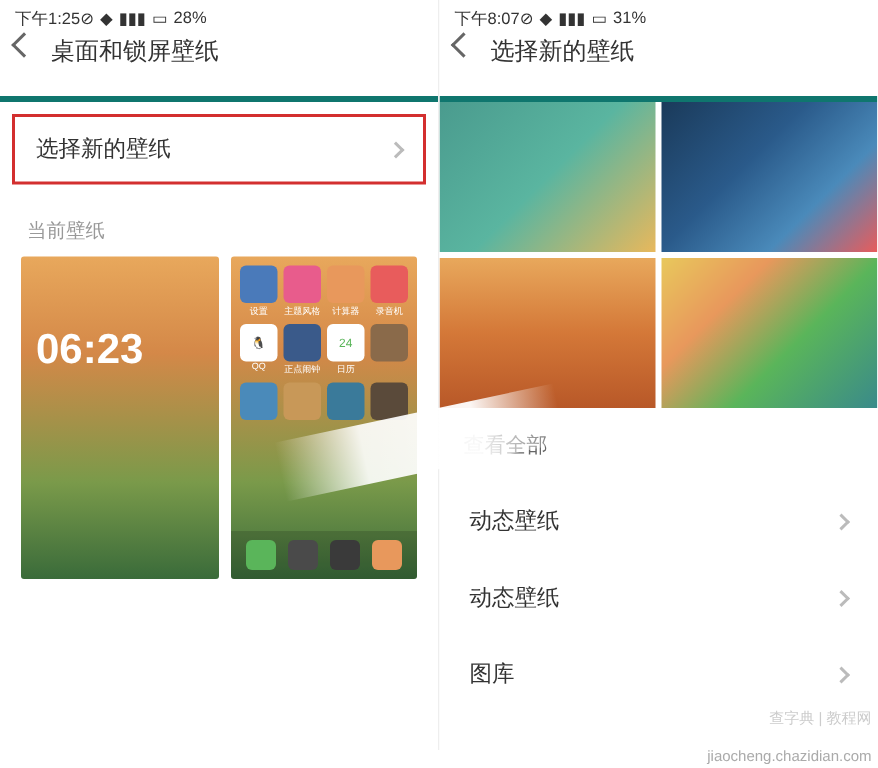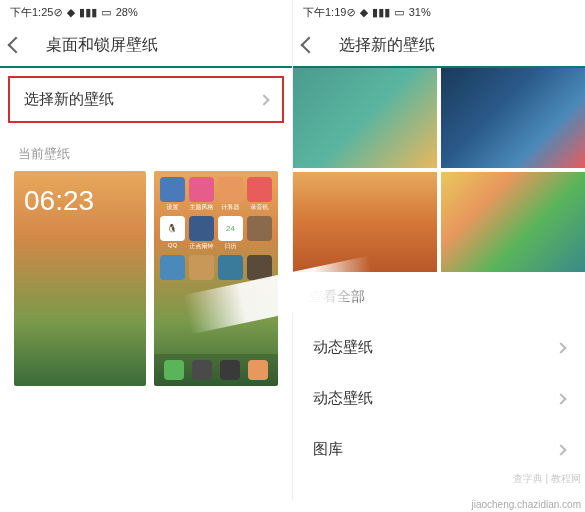--- a/index.html
+++ b/index.html
@@ -3,31 +3,31 @@
 <meta charset="utf-8">
 <style>
 *{margin:0;padding:0;box-sizing:border-box;font-family:"Microsoft YaHei",sans-serif;}
 body{background:#fff;width:585px;height:512px;position:relative;overflow:hidden;}
 .screens{display:flex;height:500px;}
 .screen{flex:1;background:#fff;position:relative;overflow:hidden;}
 .screen-left{border-right:1px solid #eee;}
 .status-bar{height:24px;display:flex;align-items:center;justify-content:flex-start;padding:0 10px;font-size:11px;color:#333;}
 .status-right{display:flex;align-items:center;gap:4px;}
 .status-icon{display:inline-block;}
-.header{height:44px;display:flex;align-items:center;padding:0 10px;border-bottom:2px solid #0f766e;gap:12px;}
+.header{height:44px;display:flex;align-items:flex-start;padding:0 10px;border-bottom:4px solid #0f766e;}
 .back-icon{width:12px;height:12px;border-left:2px solid #666;border-bottom:2px solid #666;transform:rotate(45deg);margin-right:12px;}
 .header-title{font-size:16px;color:#333;}
 .select-row{margin:8px;padding:12px 14px;border:2px solid #d32f2f;display:flex;align-items:center;justify-content:space-between;}
 .select-label{font-size:15px;color:#333;}
 .chevron{width:8px;height:8px;border-right:2px solid #bbb;border-top:2px solid #bbb;transform:rotate(45deg);}
 .section-label{font-size:13px;color:#999;padding:14px 18px 8px;}
 .previews{display:flex;gap:8px;padding:0 14px;}
 .preview{flex:1;height:215px;border-radius:2px;overflow:hidden;position:relative;}
 .lock-preview{background:linear-gradient(180deg,#e8a85c 0%,#d48848 30%,#7a9a4a 70%,#3a6b3a 100%);display:flex;flex-direction:column;padding:14px 10px;}
-.lock-time{color:#fff;font-size:28px;font-weight:400;}
+.lock-time{color:#fff;font-size:28px;font-weight:700;margin-top:32px;}
 .lock-date{color:rgba(255,255,255,0.8);font-size:9px;margin-top:2px;}
 .home-preview{background:linear-gradient(180deg,#e8a85c 0%,#d48848 30%,#7a9a4a 70%,#3a6b3a 100%);padding:6px;}
 .app-grid{display:grid;grid-template-columns:repeat(4,1fr);gap:4px;}
 .app-icon{width:100%;aspect-ratio:1;border-radius:4px;font-size:8px;display:flex;align-items:center;justify-content:center;color:#fff;}
 .app-label{font-size:6px;color:#fff;text-align:center;margin-top:1px;}
 .app-cell{display:flex;flex-direction:column;align-items:center;}
 .dock{position:absolute;bottom:0;left:0;right:0;height:32px;background:rgba(0,0,0,0.15);display:flex;justify-content:space-around;align-items:center;padding:0 6px;}
 .dock-icon{width:20px;height:20px;border-radius:4px;}
 .wallpaper-grid{display:grid;grid-template-columns:1fr 1fr;gap:4px;padding:0;}
 .wallpaper{height:100px;}
@@ -126,21 +126,21 @@
             <div class="dock-icon" style="background: rgb(74, 74, 74);"></div>
             <div class="dock-icon" style="background: rgb(58, 58, 58);"></div>
             <div class="dock-icon" style="background: rgb(232, 152, 92);"></div>
           </div>
       </div>
     </div>
   </div>
 
   <div class="screen">
     <div class="status-bar">
-      <span>下午1:19</span>
+      <span>下午8:07</span>
       <span class="status-right">
         <span class="status-icon">⊘</span>
         <span class="status-icon">◆</span>
         <span class="status-icon">▮▮▮</span>
         <span class="status-icon">▭</span>
         <span>31%</span>
       </span>
     </div>
     <div class="header">
       <span class="back-icon"></span>

